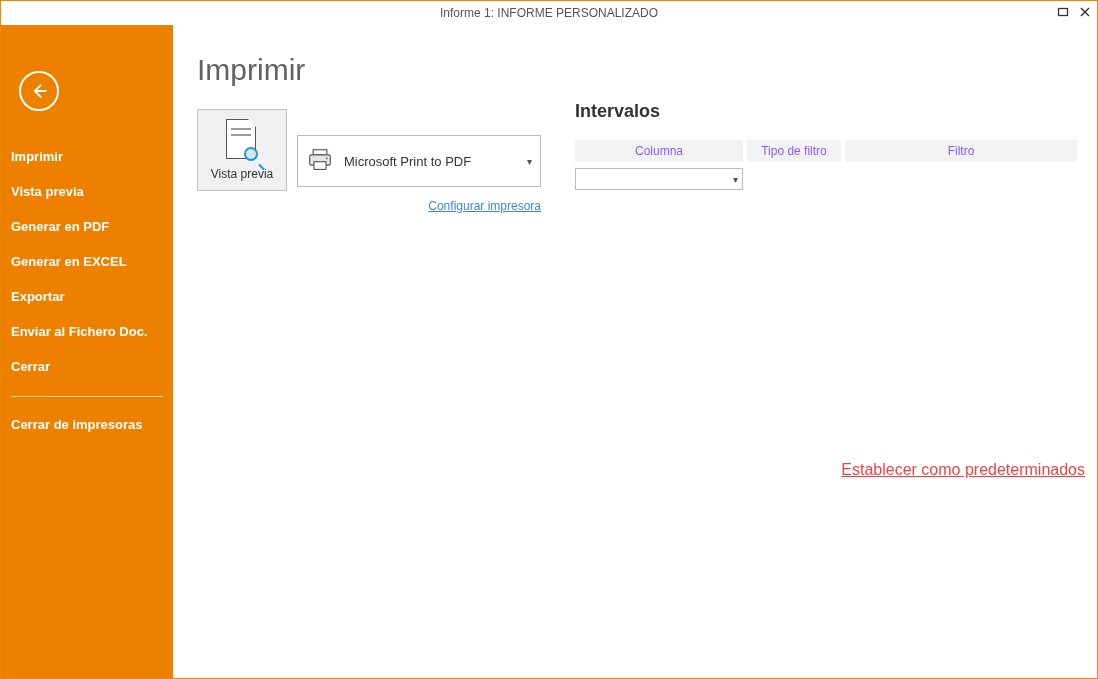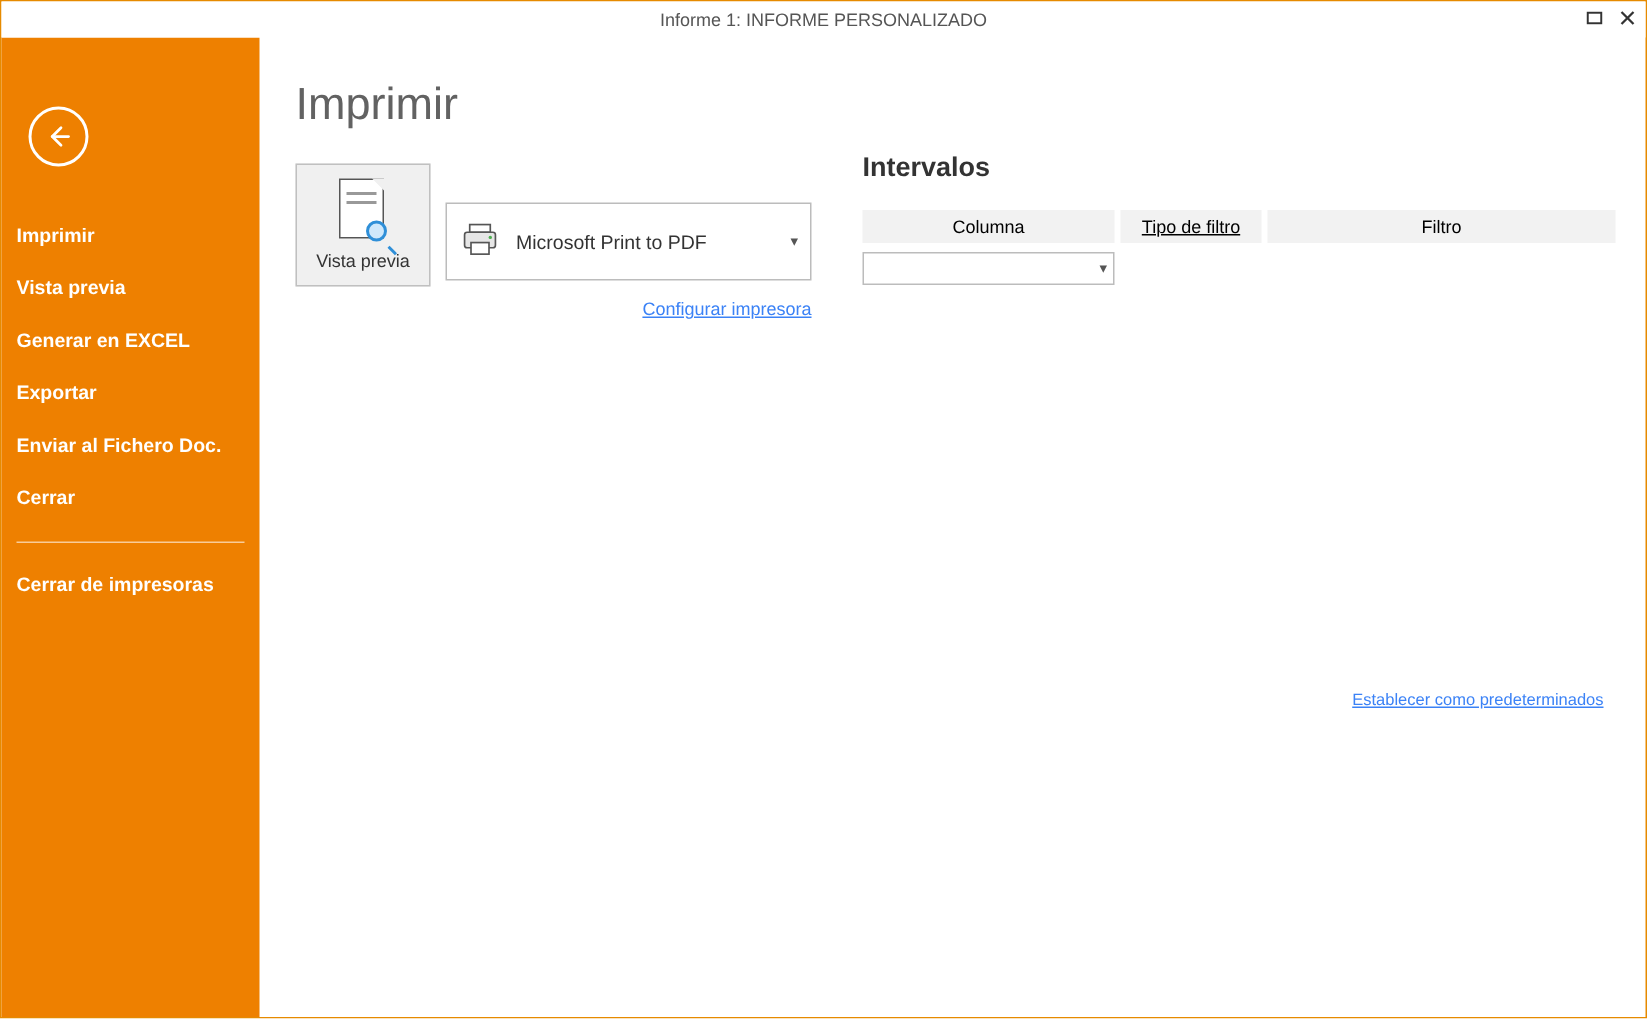--- a/index.html
+++ b/index.html
@@ -42,29 +42,29 @@
   .printer-block { display:flex; flex-direction:column; align-items:flex-end; }
   .printer-select { margin-top: 26px; width: 244px; height: 52px; border: 1px solid #bcbcbc; display: flex; align-items: center; padding: 12px 8px; gap: 10px; cursor: pointer; background:#fff; }
   .printer-select .picon svg { width: 28px; height: 24px; }
   .printer-select .ptext { flex: 1; font-size: 13px; color: #333; }
   .printer-select .caret { font-size: 10px; color: #555; }
   .config-link { margin-top: 12px; font-size: 12px; color: #3b82f6; text-decoration: underline; cursor: pointer; }
 
   .right-col { flex: 1; margin-left: 10px; }
   .section-title { font-size: 18px; font-weight: 700; color: #333; margin-bottom: 18px; margin-top: -8px; }
   .filter-header { display: flex; gap: 4px; margin-bottom: 6px; }
-  .filter-header .col { background: #f2f2f2; text-align: center; font-size: 12px; color: #000000; padding: 4px 6px; }
+  .filter-header .col { background: #f2f2f2; text-align: center; font-size: 12px; color: #8b5cf6; padding: 4px 6px; }
   .col-a { width: 168px; }
-  .col-b { width: 94px; text-decoration: underline; }
+  .col-b { width: 94px; }
   .col-c { flex: 1; }
   .filter-row { display: flex; gap: 4px; }
   .filter-row .combo { width: 168px; height: 22px; border: 1px solid #bcbcbc; display: flex; align-items: center; justify-content: flex-end; padding: 0 4px; background:#fff; cursor:pointer; }
   .filter-row .combo .caret { font-size: 10px; color: #555; }
 
-  .defaults-link { position: absolute; right: 28px; top: 436px; font-size: 11px; color: #3b82f6; text-decoration: underline; cursor: pointer; }
+  .defaults-link { position: absolute; right: 12px; top: 436px; font-size: 16px; color: #ef4444; text-decoration: underline; cursor: pointer; }
 
   .main { position: relative; }
 </style>
 </head>
 <body>
 
 <div class="window">
 
   <div class="titlebar">
     <div class="title">Informe 1: INFORME PERSONALIZADO</div>
@@ -88,20 +88,21 @@
     <div class="sidebar">
       <div class="back-circle">
         <svg viewBox="0 0 24 24">
             <path d="M14 5l-7 7 7 7" fill="none" stroke="#fff" stroke-width="2.2" stroke-linecap="round" stroke-linejoin="round"></path>
             <line x1="7" y1="12" x2="20" y2="12" stroke="#fff" stroke-width="2.2" stroke-linecap="round"></line>
           </svg>
       </div>
       <div class="menu">
         <a>Imprimir</a>
         <a>Vista previa</a>
+        <a>Generar en PDF</a>
         <a>Generar en EXCEL</a>
         <a>Exportar</a>
         <a>Enviar al Fichero Doc.</a>
         <a>Cerrar</a>
         <hr>
         <a>Cerrar de impresoras</a>
       </div>
     </div>
 
     <div class="main">

